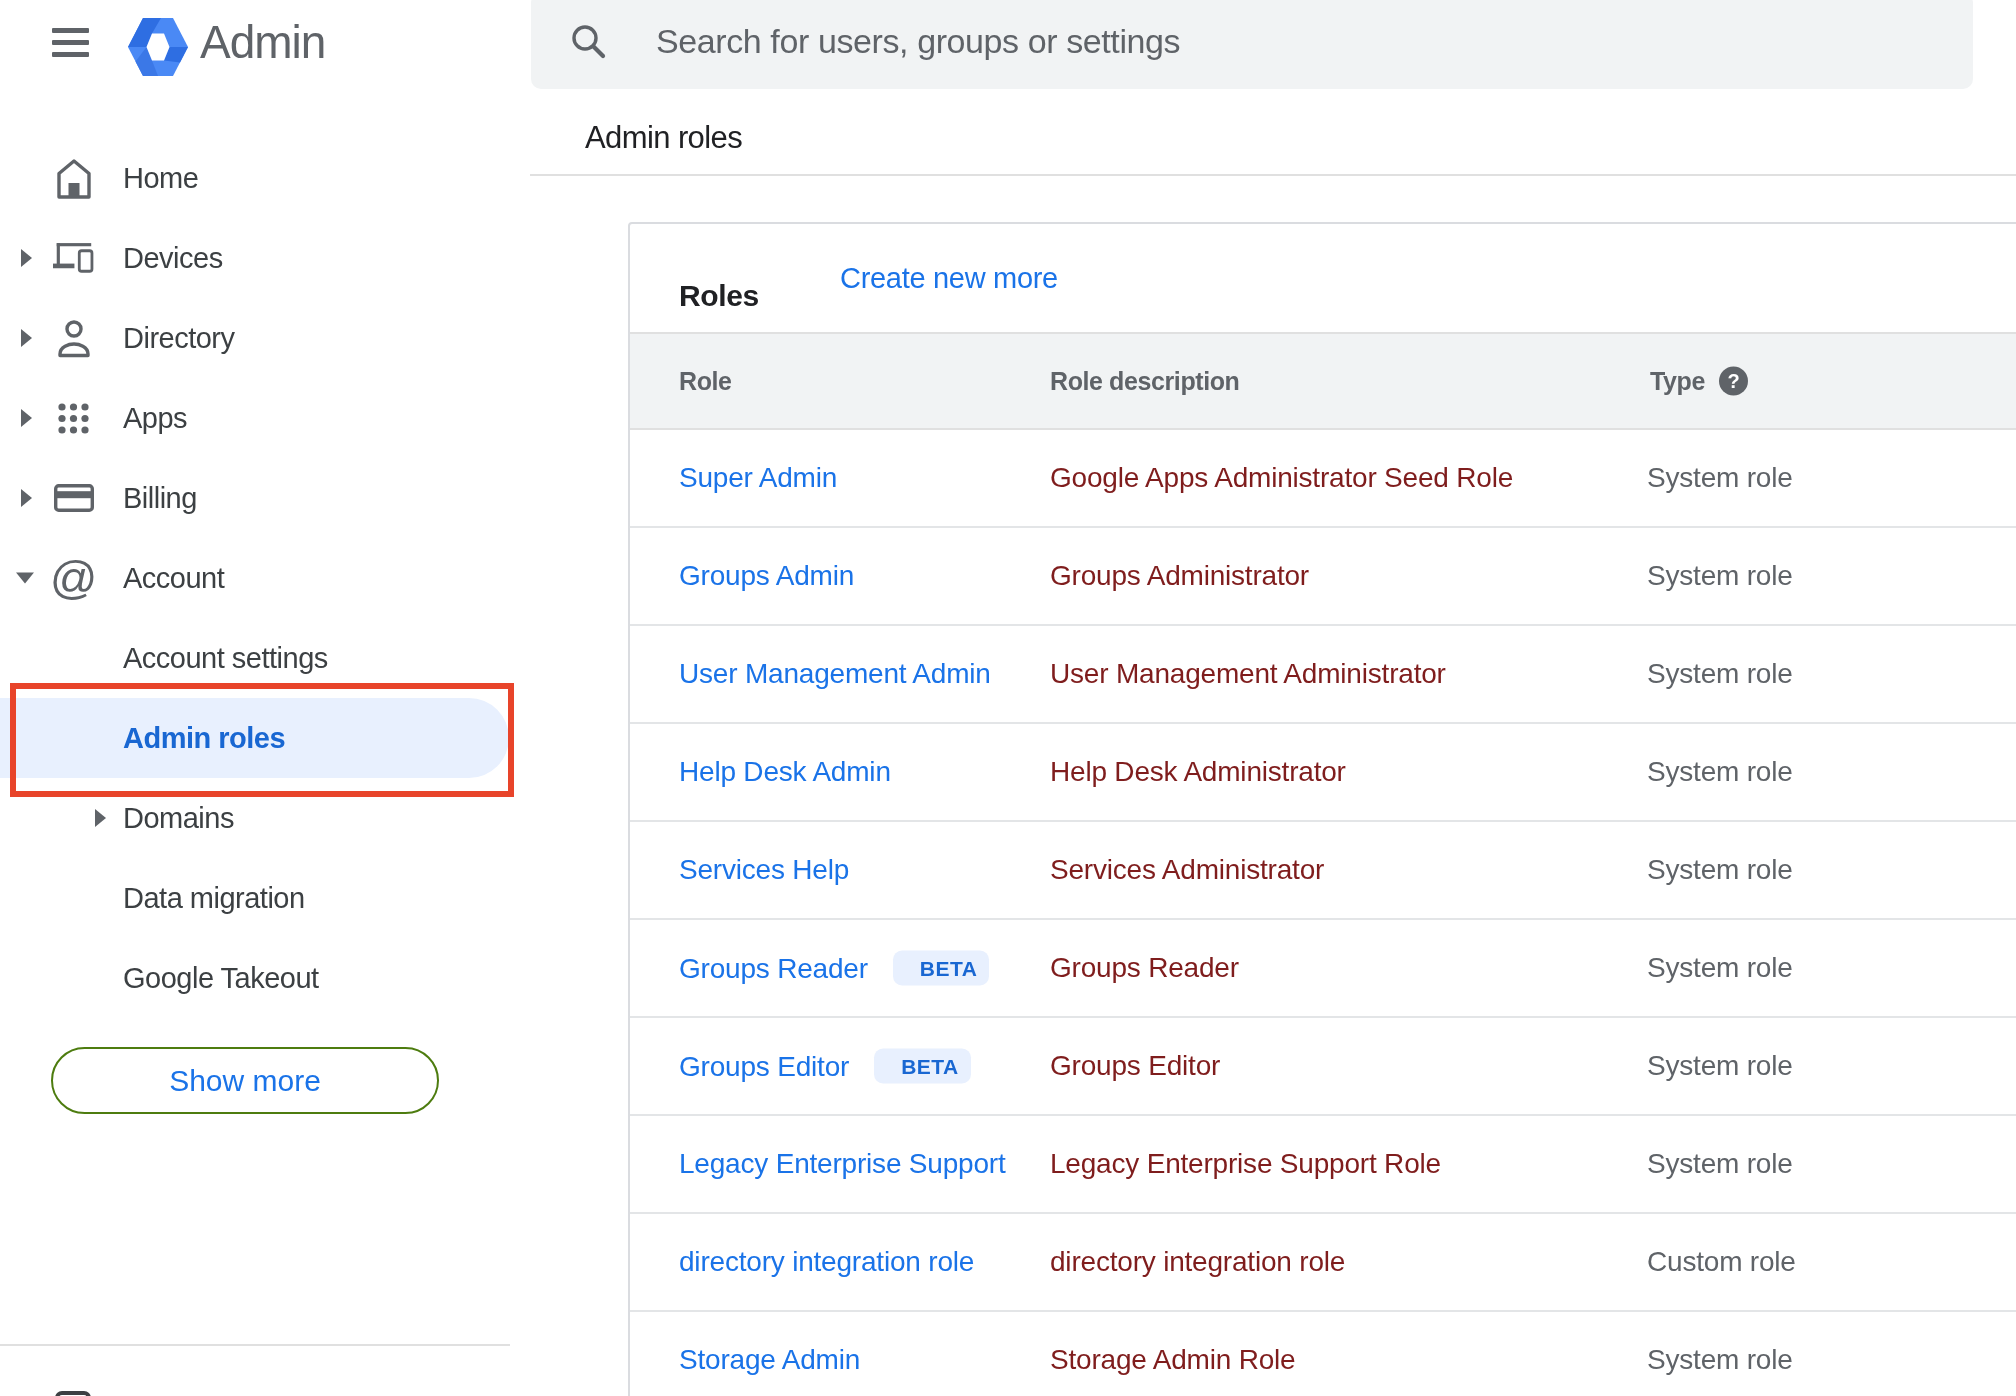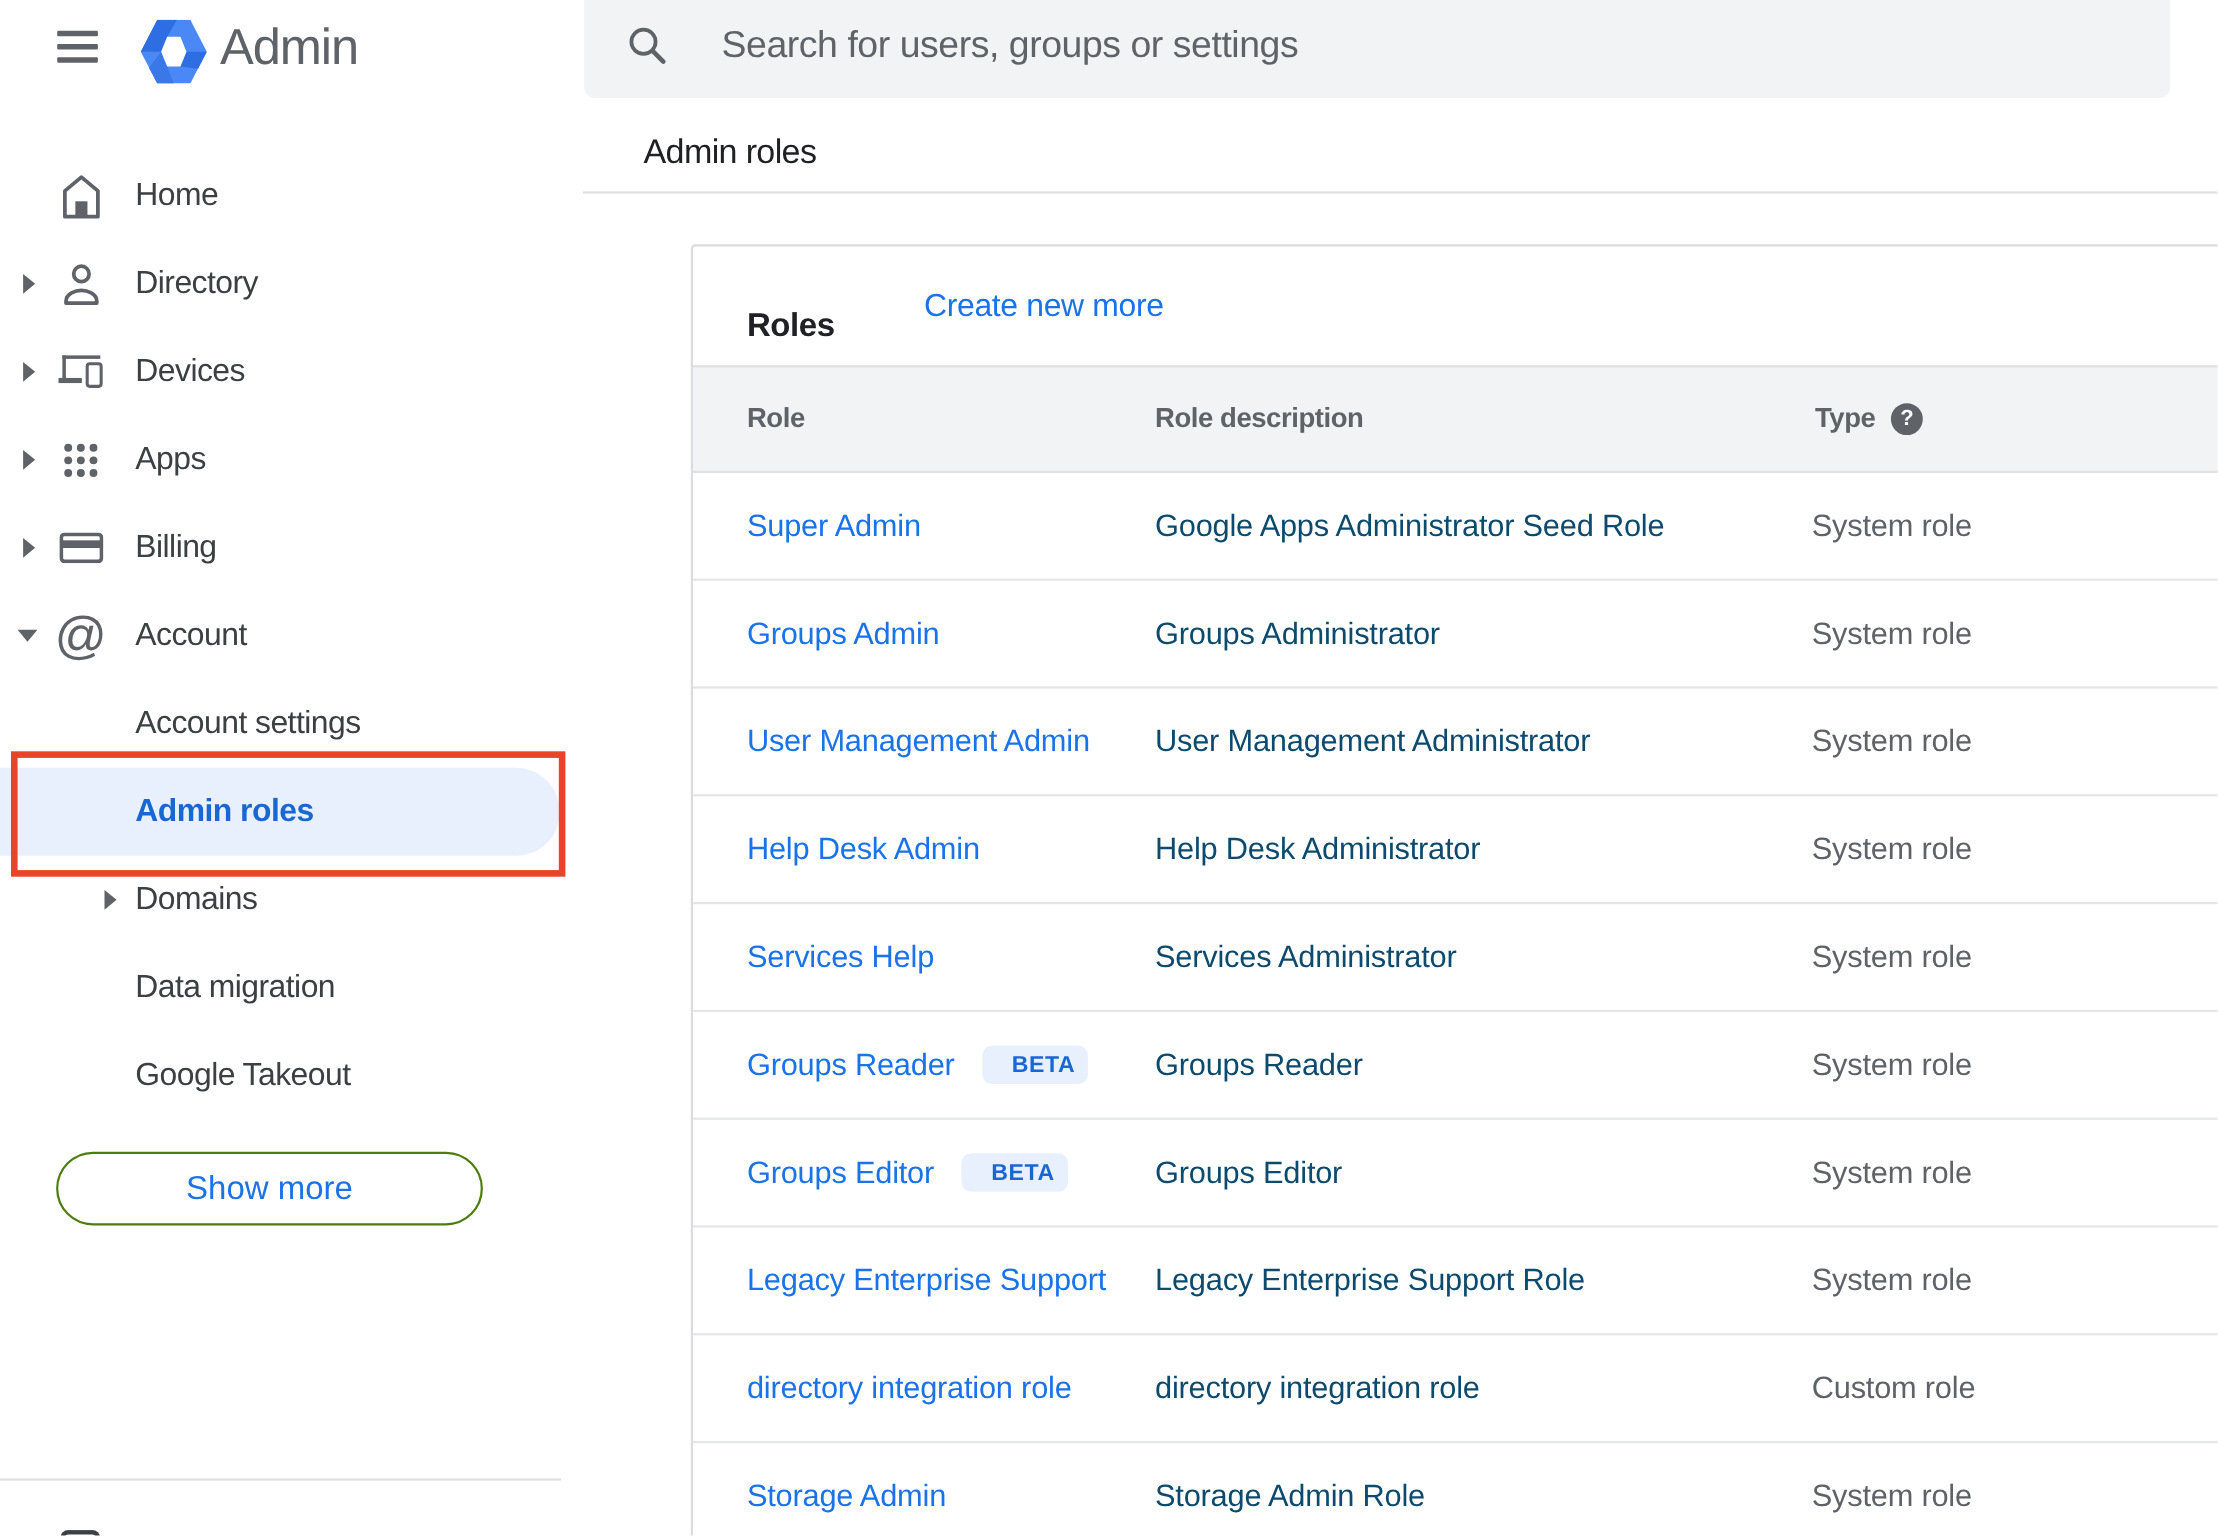--- a/index.html
+++ b/index.html
@@ -96,21 +96,21 @@
   .trow { position: relative; height: 98px; border-bottom: 2px solid #e3e5e7; }
   .cell-role { position: absolute; left: 49px; top: 50%; transform: translateY(-50%); display: flex; align-items: center; white-space: nowrap; }
   .role-link { font-size: 28px; color: #1a73e8; text-decoration: none; cursor: pointer; letter-spacing: -0.2px; }
   .beta-badge {
     margin-left: 25px; height: 35px; line-height: 35px; padding: 0 12px;
     background: #e8f0fe; color: #1967d2; border-radius: 9px;
     font-size: 21px; font-weight: 700; letter-spacing: 0.5px;
     display: none;
   }
   .trow.has-beta .beta-badge { display: inline-block; padding-left: 27px; }
-  .cell-desc { position: absolute; left: 420px; top: 50%; transform: translateY(-50%); font-size: 28px; color: #0c4a6e; white-space: nowrap; letter-spacing: -0.2px; }
+  .cell-desc { position: absolute; left: 420px; top: 50%; transform: translateY(-50%); font-size: 28px; color: #7f1d1d; white-space: nowrap; letter-spacing: -0.2px; }
   .cell-type { position: absolute; left: 1017px; top: 50%; transform: translateY(-50%); font-size: 28px; color: #5f6368; white-space: nowrap; letter-spacing: -0.2px; }
 </style>
 </head>
 <body>
 
 <div class="hamburger">
     <i></i>
     <i></i>
     <i></i>
   </div>
@@ -141,38 +141,38 @@
       <svg width="38" height="44" viewBox="0 0 38 44">
           <path d="M4 41 V17.5 L19 5 L34 17.5 V41 Z" fill="none" stroke="#5f6368" stroke-width="3.4" stroke-linejoin="round"></path>
           <rect x="13.5" y="27" width="11" height="14" fill="#5f6368"></rect>
         </svg>
     </span>
     <span class="nav-label">Home</span>
   </div>
   <div class="nav-row">
     <span class="nav-arrow"></span>
     <span class="nav-icon">
-      <svg width="38" height="44" viewBox="0 0 38 44">
-          <circle cx="19" cy="13" r="7" fill="none" stroke="#5f6368" stroke-width="3.4"></circle>
-          <path d="M5 39.5 v-1.5 c0 -7.5 9 -10 14 -10 s14 2.5 14 10 v1.5 Z" fill="none" stroke="#5f6368" stroke-width="3.4" stroke-linejoin="round"></path>
-        </svg>
-    </span>
-    <span class="nav-label">Directory</span>
-  </div>
-  <div class="nav-row">
-    <span class="nav-arrow"></span>
-    <span class="nav-icon">
       <svg width="44" height="36" viewBox="0 0 44 36">
           <rect x="4" y="2" width="37" height="3.4" fill="#5f6368"></rect>
           <rect x="4" y="2" width="3.4" height="25" fill="#5f6368"></rect>
           <rect x="0" y="24" width="23" height="5" fill="#5f6368"></rect>
           <rect x="28.2" y="10.2" width="13.6" height="22" rx="2.5" fill="#ffffff" stroke="#5f6368" stroke-width="3"></rect>
         </svg>
     </span>
     <span class="nav-label">Devices</span>
+  </div>
+  <div class="nav-row">
+    <span class="nav-arrow"></span>
+    <span class="nav-icon">
+      <svg width="38" height="44" viewBox="0 0 38 44">
+          <circle cx="19" cy="13" r="7" fill="none" stroke="#5f6368" stroke-width="3.4"></circle>
+          <path d="M5 39.5 v-1.5 c0 -7.5 9 -10 14 -10 s14 2.5 14 10 v1.5 Z" fill="none" stroke="#5f6368" stroke-width="3.4" stroke-linejoin="round"></path>
+        </svg>
+    </span>
+    <span class="nav-label">Directory</span>
   </div>
   <div class="nav-row">
     <span class="nav-arrow"></span>
     <span class="nav-icon">
       <svg width="31" height="31" viewBox="0 0 31 31">
           <g fill="#5f6368">
             <circle cx="4" cy="4" r="3.6"></circle>
             <circle cx="15.5" cy="4" r="3.6"></circle>
             <circle cx="27" cy="4" r="3.6"></circle>
             <circle cx="4" cy="15.5" r="3.6"></circle>

